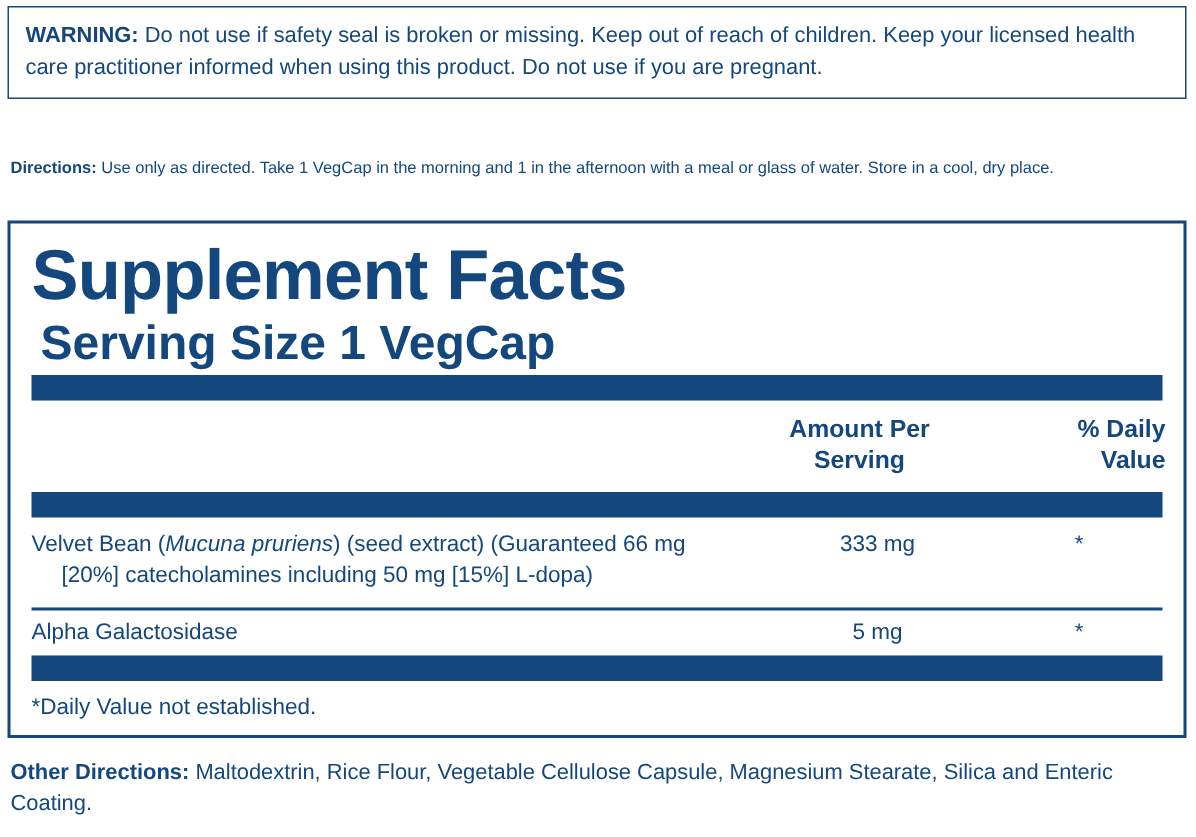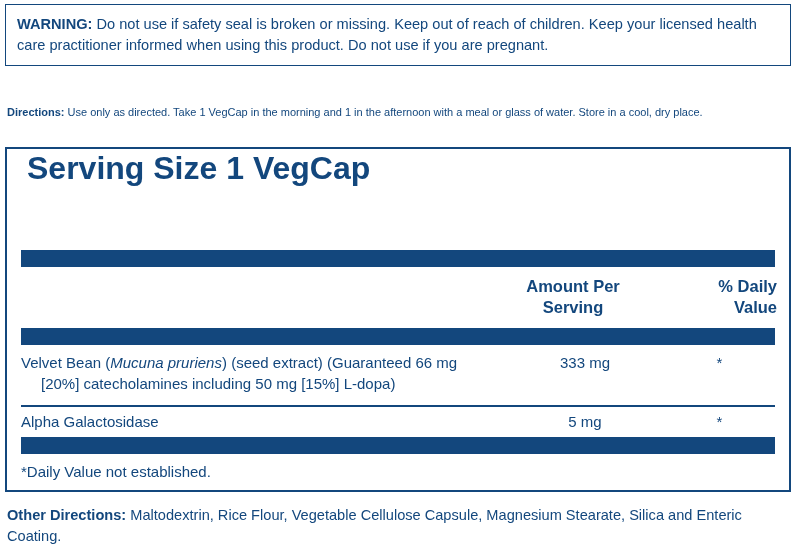--- a/index.html
+++ b/index.html
@@ -196,20 +196,21 @@
 <div class="page">
 
   <div class="warning-box">
     <p class="warning-text"><b>WARNING:</b><span> Do not use if safety seal is broken or missing. Keep out of reach of children. Keep your licensed health care practitioner informed when using this product. Do not use if you are pregnant.</span></p>
   </div>
 
   <div class="directions"><b>Directions:</b><span> Use only as directed. Take 1 VegCap in the morning and 1 in the afternoon with a meal or glass of water. Store in a cool, dry place.</span></div>
 
   <div class="sf-panel">
 
+    <div class="sf-title">Supplement Facts</div>
     <div class="sf-serving">Serving Size 1 VegCap</div>
 
     <div class="bar-thick top"></div>
 
     <div class="col-amount">
       <div>Amount Per</div>
       <div>Serving</div>
     </div>
 
     <div class="col-dv">

